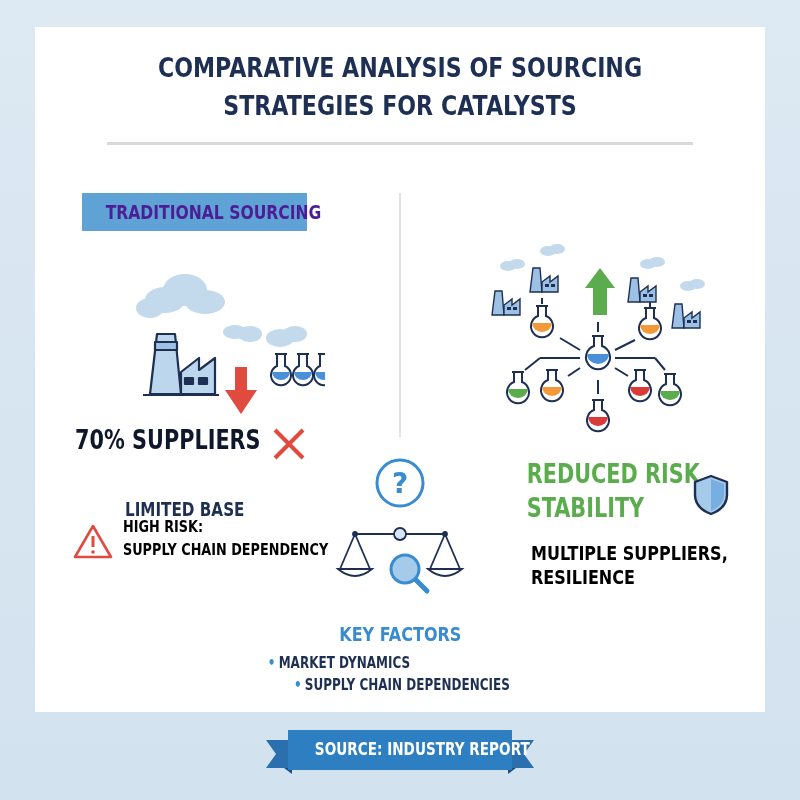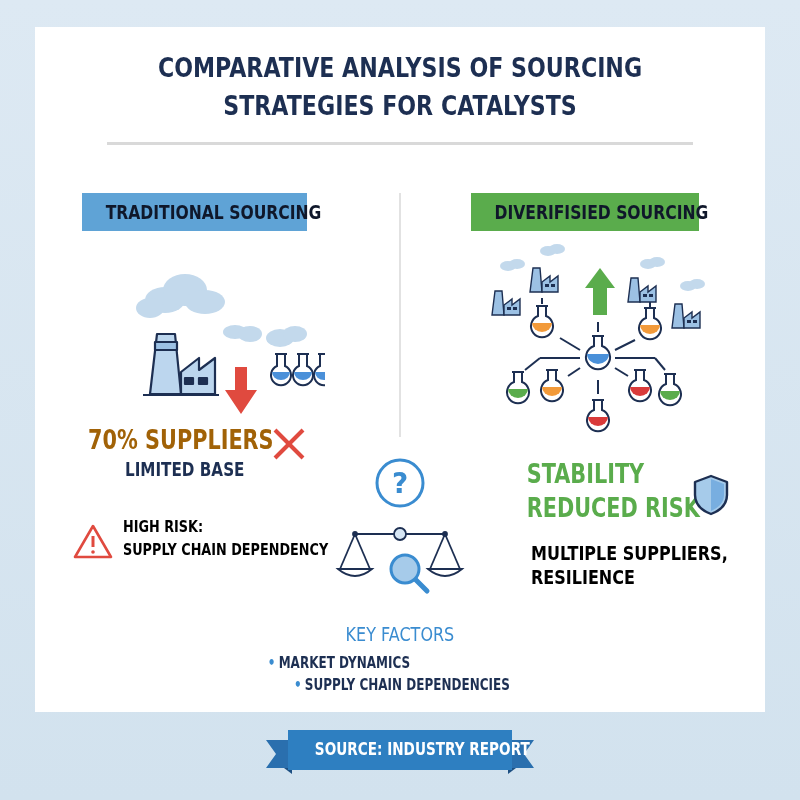--- a/index.html
+++ b/index.html
@@ -23,49 +23,49 @@
   }
   .title-rule {
     position: absolute; left: 72px; top: 115px; width: 586px; height: 3px;
     background: #d9d9d9;
   }
   .v-divider {
     position: absolute; left: 364px; top: 166px; width: 2px; height: 244px;
     background: #e2e2e2;
   }
   .banner {
-    position: absolute; height: 38px; color: #0f172a;
+    position: absolute; height: 38px; color: #4c1d95;
     font-family: "DejaVu Sans", sans-serif; font-weight: bold; font-size: 19px;
     line-height: 38px; text-align: center; white-space: nowrap;
   }
   .banner span { display: inline-block; transform: scaleX(0.82); }
   .banner-left { left: 47px; top: 166px; width: 225px; background: #5fa3d6; }
   .banner-right { left: 436px; top: 166px; width: 228px; background: #5aac4c; }
 
   .abs { position: absolute; }
   .stat-big {
-    color: #a16207; font-family: "DejaVu Sans", sans-serif; font-weight: bold;
-    font-size: 26px; white-space: nowrap; margin-left: 13px;
+    color: #0f172a; font-family: "DejaVu Sans", sans-serif; font-weight: bold;
+    font-size: 26px; white-space: nowrap;
   }
   .stat-sub {
     color: #1d2f52; font-family: "DejaVu Sans", sans-serif; font-weight: bold;
-    font-size: 19px; white-space: nowrap;
+    font-size: 19px; white-space: nowrap; margin-top: 40px;
   }
   .narrow { display: inline-block; transform: scaleX(0.8); transform-origin: left top; }
   .narrow-c { display: inline-block; transform: scaleX(0.8); transform-origin: center top; }
   .risk-text {
     color: #000000; font-family: "DejaVu Sans", sans-serif; font-weight: bold;
     font-size: 16px; line-height: 23px; white-space: nowrap;
   }
   .green-head {
     color: #5aac4c; font-family: "DejaVu Sans", sans-serif; font-weight: bold;
     font-size: 26px; line-height: 34px; text-align: center; white-space: nowrap;
   }
   .key-head {
-    color: #3a8cd0; font-family: "DejaVu Sans", sans-serif; font-weight: normal;
+    color: #3a8cd0; font-family: "DejaVu Sans", sans-serif; font-weight: bold;
     font-size: 20px; text-align: center; white-space: nowrap;
   }
   .key-item {
     color: #1d2f52; font-family: "DejaVu Sans", sans-serif; font-weight: bold;
     font-size: 15px; line-height: 22px; white-space: nowrap; text-align: left;
   }
   .bullet { color: #3a8cd0; margin-right: 4px; }
   .ribbon {
     position: absolute; left: 266px; top: 730px; width: 268px; height: 46px;
   }
@@ -145,23 +145,20 @@
   <svg class="abs" style="left:37px;top:496px" width="42" height="38" viewBox="0 0 42 38">
     <polygon points="21,3 39,34 3,34" fill="none" stroke="#e04a3f" stroke-width="2.6" stroke-linejoin="round"></polygon>
     <line x1="21" y1="13" x2="21" y2="24" stroke="#e04a3f" stroke-width="3"></line>
     <circle cx="21" cy="29" r="1.8" fill="#e04a3f"></circle>
   </svg>
   <div class="abs risk-text" style="left:88px;top:488px">
     <div><span class="narrow">HIGH RISK:</span></div>
     <div><span class="narrow">SUPPLY CHAIN DEPENDENCY</span></div>
   </div>
 
-  <div class="banner banner-right">
-    <span>DIVERIFISIED SOURCING</span>
-  </div>
 
   <svg class="abs" style="left:445px;top:213px" width="250" height="205" viewBox="0 0 250 205">
     <defs>
       <g id="fac">
         <polygon points="0,30 3,6 10,6 12,30" fill="#9cc1e4" stroke="#1d2f52" stroke-width="1.4"></polygon>
         <polygon points="12,30 12,20 20,14 20,20 28,14 28,30" fill="#9cc1e4" stroke="#1d2f52" stroke-width="1.4"></polygon>
         <rect x="15" y="22" width="4" height="3" fill="#1d2f52"></rect>
         <rect x="21" y="22" width="4" height="3" fill="#1d2f52"></rect>
       </g>
       <g id="cl">
@@ -234,22 +231,22 @@
         </g>
       <g transform="translate(118,160)">
           <path d="M-4,0 L-4,10 A11,11 0 1 0 4,10 L4,0 Z" fill="#fff"></path>
           <path d="M-10,17 A10,9 0 0 0 10,17 Z" fill="#d93a3a" stroke="none"></path>
           <line x1="-6" y1="0" x2="6" y2="0"></line>
         </g>
     </g>
   </svg>
 
   <div class="abs green-head" style="left:470px;top:430px;width:160px">
+    <div><span class="narrow-c">REDUCED RISK</span></div>
     <div><span class="narrow-c">STABILITY</span></div>
-    <div><span class="narrow-c">REDUCED RISK</span></div>
   </div>
   <svg class="abs" style="left:656px;top:446px" width="40" height="44" viewBox="0 0 40 44">
     <path d="M20,3 L36,9 L36,22 C36,32 28,38 20,41 C12,38 4,32 4,22 L4,9 Z" fill="#a6cbea" stroke="#1d2f52" stroke-width="2.4" stroke-linejoin="round"></path>
     <path d="M20,6 L33,11 L33,22 C33,30 27,35 20,38 Z" fill="#78aee0"></path>
   </svg>
   <div class="abs risk-text" style="left:496px;top:514px;font-size:20px;line-height:24px">
     <div><span class="narrow">MULTIPLE SUPPLIERS,</span></div>
     <div><span class="narrow">RESILIENCE</span></div>
   </div>
 

